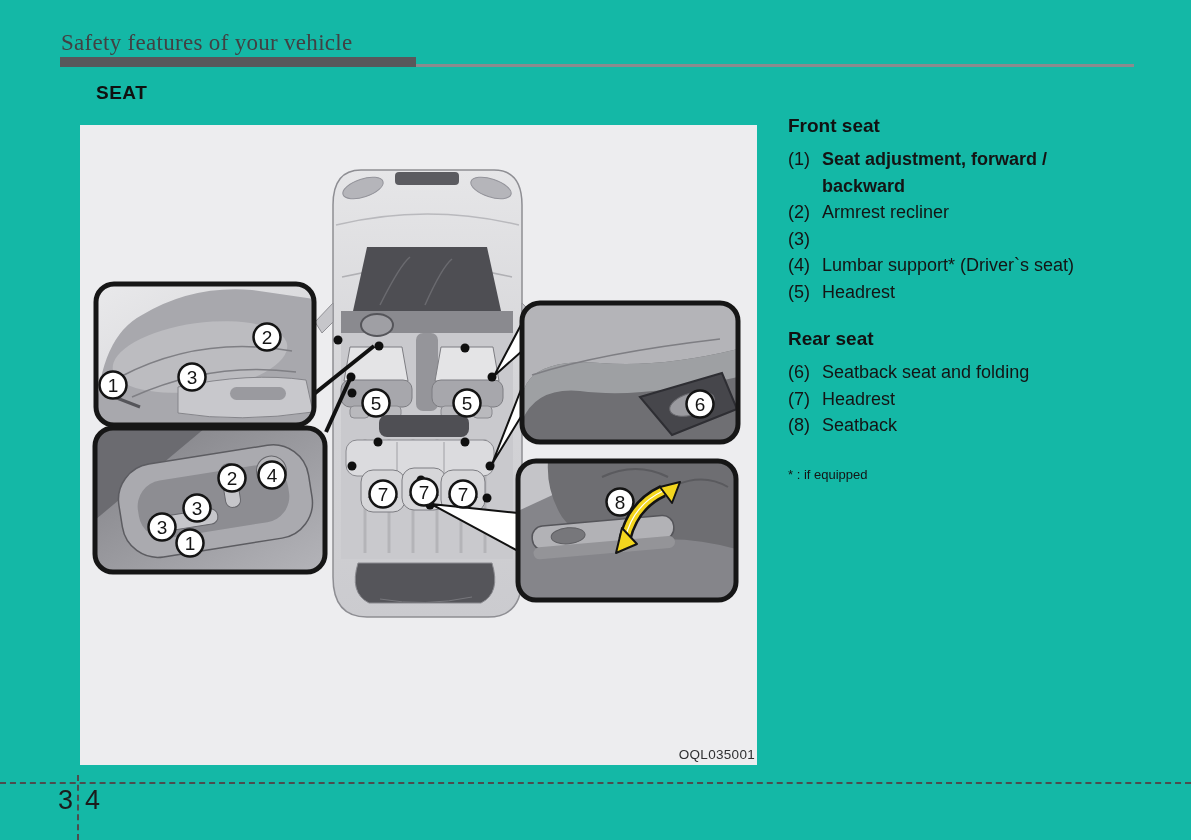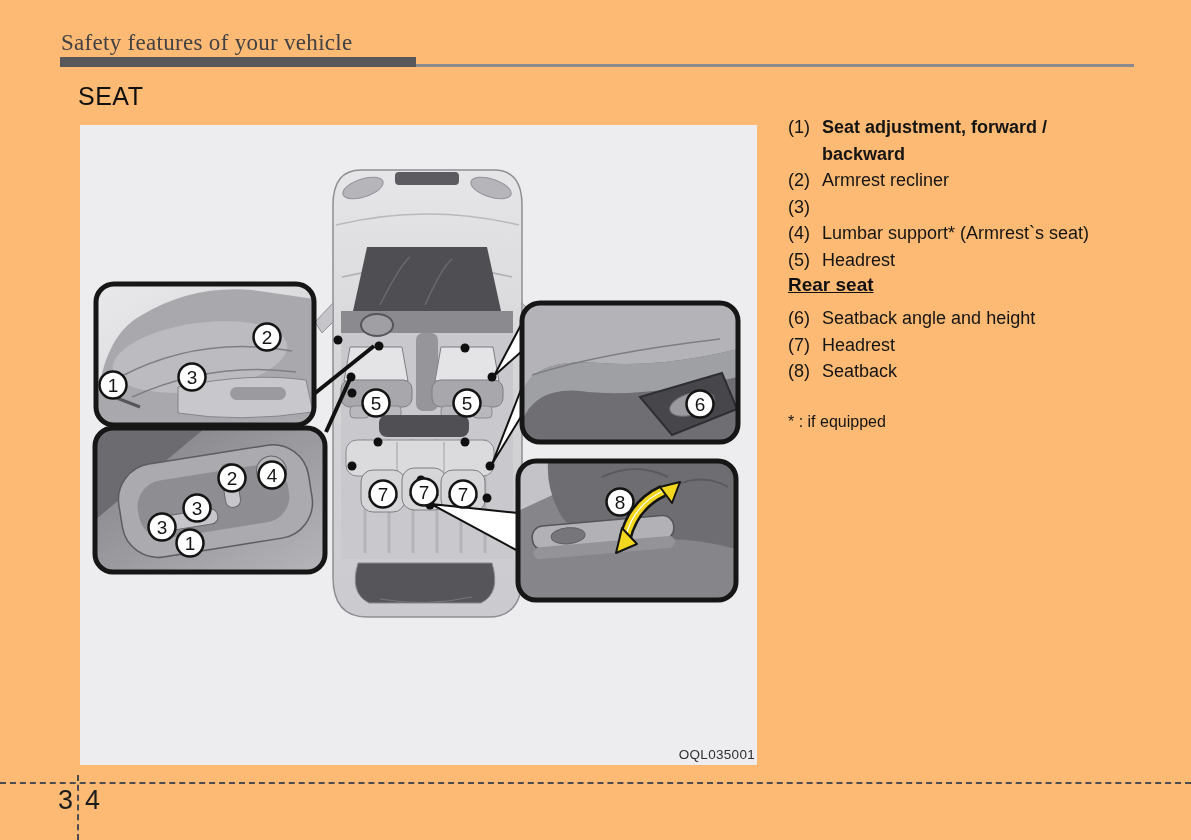--- a/index.html
+++ b/index.html
@@ -1,35 +1,35 @@
 <!DOCTYPE html>
 <html><head>
 <meta charset="utf-8">
 <style>
   html,body{margin:0;padding:0;background:#fff;}
-  .page{position:relative;width:1191px;height:840px;background:#fdba74;overflow:hidden;
+  .page{position:relative;width:1191px;height:840px;background:#14b8a6;overflow:hidden;
         font-family:"Liberation Sans",sans-serif;color:#161616;}
   
   .hdr-title{position:absolute;left:61px;top:30px;font-family:"Liberation Serif",serif;
              font-size:23px;color:#414143;letter-spacing:.3px;}
   .hdr-bar-thick{position:absolute;left:60px;top:57px;width:356px;height:10px;background:#58585b;}
   .hdr-bar-thin{position:absolute;left:416px;top:64px;width:718px;height:3px;background:#8b8b8e;}
-  .section-title{position:absolute;left:78px;top:82px;font-size:25px;font-weight:normal;color:#101010;letter-spacing:.5px;}
+  .section-title{position:absolute;left:96px;top:82px;font-size:19px;font-weight:bold;color:#101010;letter-spacing:.5px;}
   
   .figure{position:absolute;left:80px;top:125px;width:677px;height:640px;background:#ededef;}
   .fig-code{position:absolute;right:2px;bottom:3px;font-size:13.5px;color:#2f2f31;letter-spacing:.3px;text-align:right;}
   
   .right-col{position:absolute;left:788px;top:114px;width:310px;}
   .col-h{font-size:19px;font-weight:bold;line-height:24px;margin:0 0 8px 0;color:#111;}
-  .rear-h{text-decoration:underline;}
+  .rear-h{margin-top:22px;}
   .item{display:flex;font-size:18px;line-height:26.5px;color:#141414;}
   .item .num{width:34px;flex:0 0 34px;}
   .item .txt{white-space:nowrap;}
   .item.wraps .txt{white-space:normal;width:262px;font-weight:bold;}
-  .footnote{margin-top:28px;font-size:16px;color:#141414;}
+  .footnote{margin-top:28px;font-size:13px;color:#141414;}
   
   .crop-h{position:absolute;left:0;top:782px;width:1191px;height:0;border-top:2px dashed #4c4c4e;}
   .crop-v{position:absolute;left:77px;top:775px;height:65px;width:0;border-left:2px dashed #4c4c4e;}
   .pg-l{position:absolute;left:47px;top:785px;width:26px;text-align:right;font-size:27px;color:#1c1c1c;}
   .pg-r{position:absolute;left:85px;top:785px;font-size:27px;color:#1c1c1c;}
   
   svg text.callout-num{font-family:"Liberation Sans",sans-serif;font-size:19px;fill:#141414;text-anchor:middle;}
 </style>
 </head>
 <body>
@@ -276,46 +276,47 @@
         <g transform="translate(540,377)">
           <circle r="13.5" fill="#fff" stroke="#141414" stroke-width="2.5"></circle>
             <text class="callout-num" dy="6.5">8</text>
           </g>
       </g>
     </svg>
     <div class="fig-code">OQL035001</div>
   </div>
 
   <div class="right-col">
+    <p class="col-h">Front seat</p>
 
     <div class="item wraps">
       <span class="num">(1)</span>
       <span class="txt">Seat adjustment, forward / backward</span>
     </div>
     <div class="item">
       <span class="num">(2)</span>
       <span class="txt">Armrest recliner</span>
     </div>
     <div class="item">
       <span class="num">(3)</span>
     </div>
     <div class="item">
       <span class="num">(4)</span>
-      <span class="txt">Lumbar support* (Armrest`s seat)</span>
+      <span class="txt">Lumbar support* (Driver`s seat)</span>
     </div>
     <div class="item">
       <span class="num">(5)</span>
       <span class="txt">Headrest</span>
     </div>
 
     <p class="col-h rear-h">Rear seat</p>
 
     <div class="item">
       <span class="num">(6)</span>
-      <span class="txt">Seatback angle and height</span>
+      <span class="txt">Seatback seat and folding</span>
     </div>
     <div class="item">
       <span class="num">(7)</span>
       <span class="txt">Headrest</span>
     </div>
     <div class="item">
       <span class="num">(8)</span>
       <span class="txt">Seatback</span>
     </div>
 

